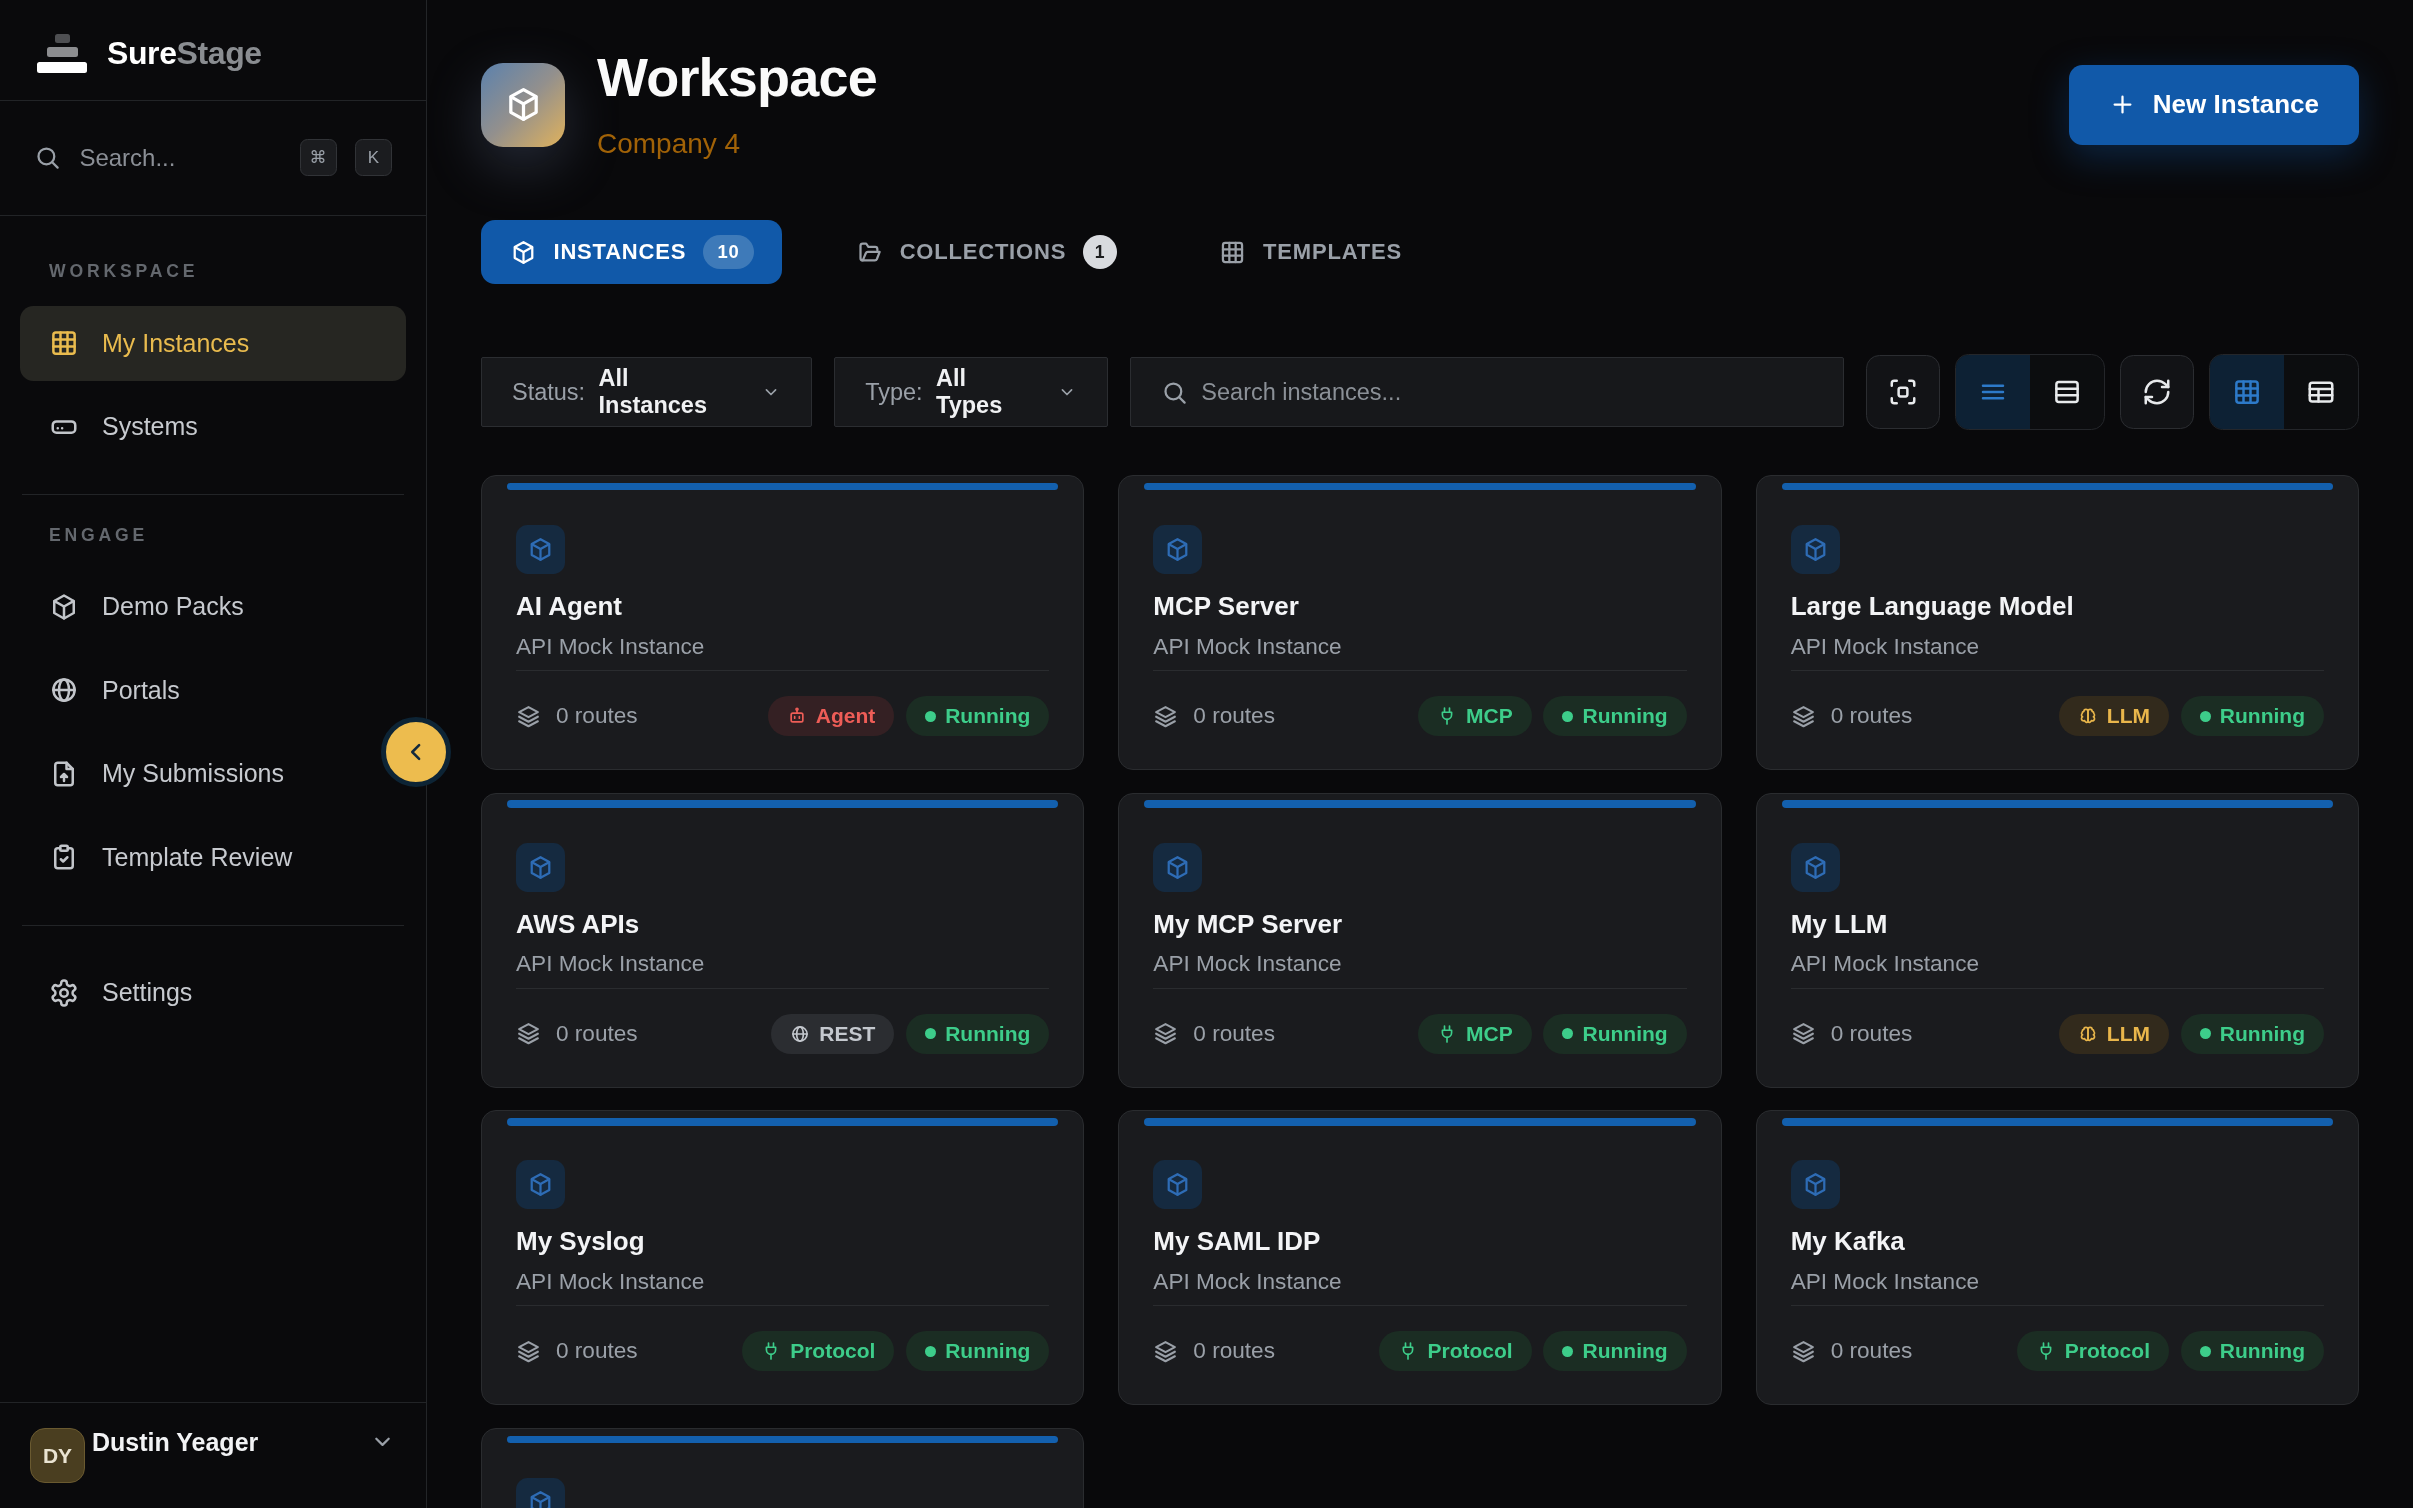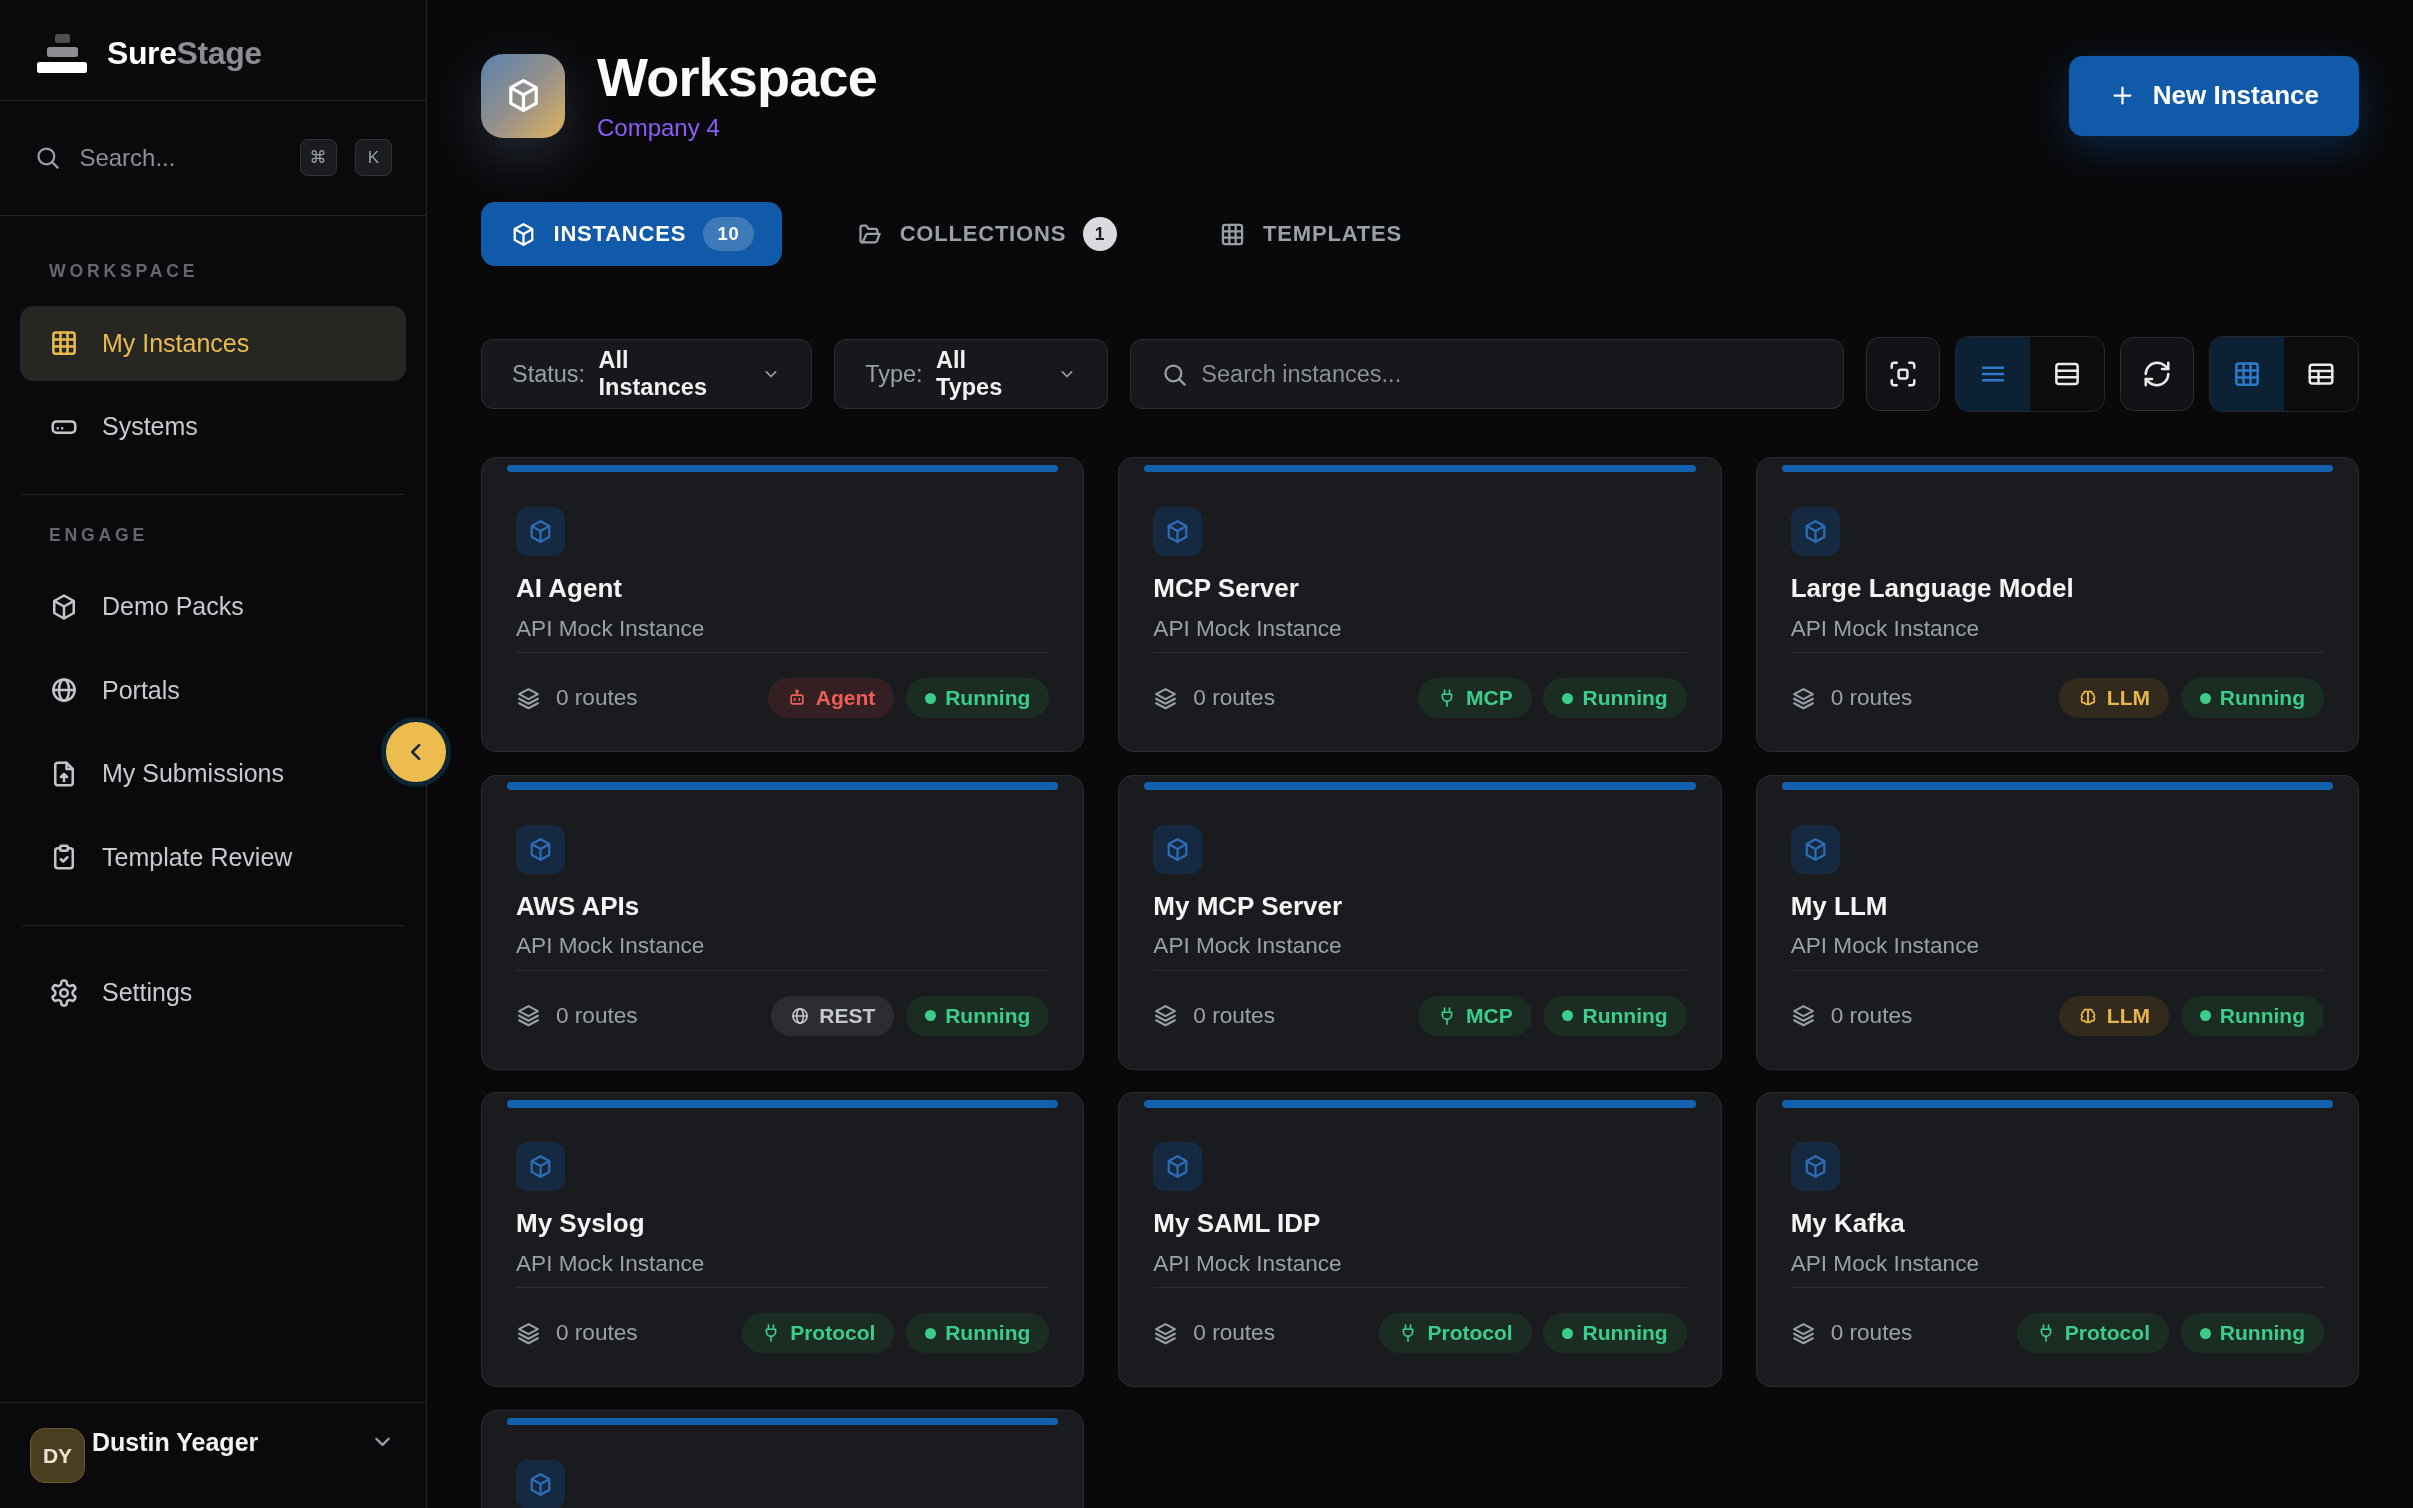--- a/index.html
+++ b/index.html
@@ -36,30 +36,30 @@
   .avatar{width:55px;height:55px;border-radius:15px;background:#4a3e20;border:0.8px solid #6a5a30;color:#eae4d2;font-size:21px;font-weight:700;display:flex;align-items:center;justify-content:center}
   .user-name{font-size:25px;font-weight:700;color:#f2f3f5}
   .user-chevron{margin-left:auto;color:#9aa0a8}
   .collapse-btn{position:absolute;left:381px;top:717px;width:70px;height:70px;border-radius:50%;background:#edbc4e;border:5px solid #0d2435;display:flex;align-items:center;justify-content:center;color:#13293c;z-index:6;cursor:pointer}
 
   
   .main{flex:1;min-width:0;padding:49px 54px 0}
   .header-row{display:flex;align-items:center;gap:32px}
   .ws-icon{width:84px;height:84px;border-radius:22px;background:linear-gradient(135deg,#5b81ad 0%,#93908d 50%,#e0b25c 100%);display:flex;align-items:center;justify-content:center;color:#fff;box-shadow:0 18.4px 54px rgba(110,130,170,.28)}
   .ws-title{font-size:54px;font-weight:800;letter-spacing:-0.8px;color:#fafafa;line-height:1.04}
-  .ws-sub{font-size:24px;color:#8b5cf6;margin-top:9px}
+  .ws-sub{font-size:28px;color:#a16207;margin-top:23px}
   .new-btn{margin-left:auto;display:flex;align-items:center;gap:17px;height:80px;padding:0 40px;border-radius:13.4px;background:#1159a9;color:#fff;font-size:26px;font-weight:600;border:none;cursor:pointer;font-family:inherit;box-shadow:0 11.7px 37px rgba(18,90,170,.35)}
   .tabs{display:flex;align-items:center;gap:45px;margin-top:60px}
   .tab{display:flex;align-items:center;gap:17px;height:64px;padding:0 28.5px;border-radius:14px;background:transparent;border:none;color:#9aa0a8;font-size:22px;font-weight:700;letter-spacing:0.8px;cursor:pointer;font-family:inherit}
   .tab.active{background:#1159a9;color:#fff}
   .tab-count.blue{background:#3e7ab9;color:#fff;border-radius:837px;padding:5.9px 14.2px;font-size:18.4px;font-weight:700}
   .tab-count.light{background:#d9dbdf;color:#1c1d1f;border-radius:837px;min-width:34px;height:34px;display:flex;align-items:center;justify-content:center;font-size:17.6px;font-weight:700;padding:0 7.5px}
 
   .filters{display:flex;align-items:center;gap:22px;margin-top:70px}
-  .filter-box{display:flex;align-items:center;gap:13.4px;height:70px;padding:0 30px;border-radius:12px;background:#17181b;border:0.8px solid #2b2d31;cursor:pointer}
+  .filter-box{display:flex;align-items:center;gap:13.4px;height:70px;padding:0 30px;border-radius:2px;background:#17181b;border:0.8px solid #2b2d31;cursor:pointer}
   .f-label{color:#9aa0a8;font-size:23.5px}
   .f-value{color:#f0f1f3;font-size:23.5px;font-weight:600}
   .f-chev{color:#9aa0a8;margin-left:6.7px;display:flex}
   .search-box{width:720px;cursor:text}
   .search-box .ic{color:#9aa0a8}
   .search-box input{flex:1;min-width:0;background:transparent;border:0;outline:0;color:#dfe2e5;font-size:23.5px;font-family:inherit}
   .search-box input::placeholder{color:#8b9097}
   .right-tools{margin-left:auto;display:flex;align-items:center;gap:15px}
   .tool-btn{width:74px;height:74px;border-radius:13.4px;background:#121316;border:0.8px solid #2b2d31;display:flex;align-items:center;justify-content:center;color:#e8eaec;cursor:pointer}
   .segmented{display:flex;border-radius:13.4px;overflow:hidden;border:0.8px solid #24262a;background:#0c0d0f}

